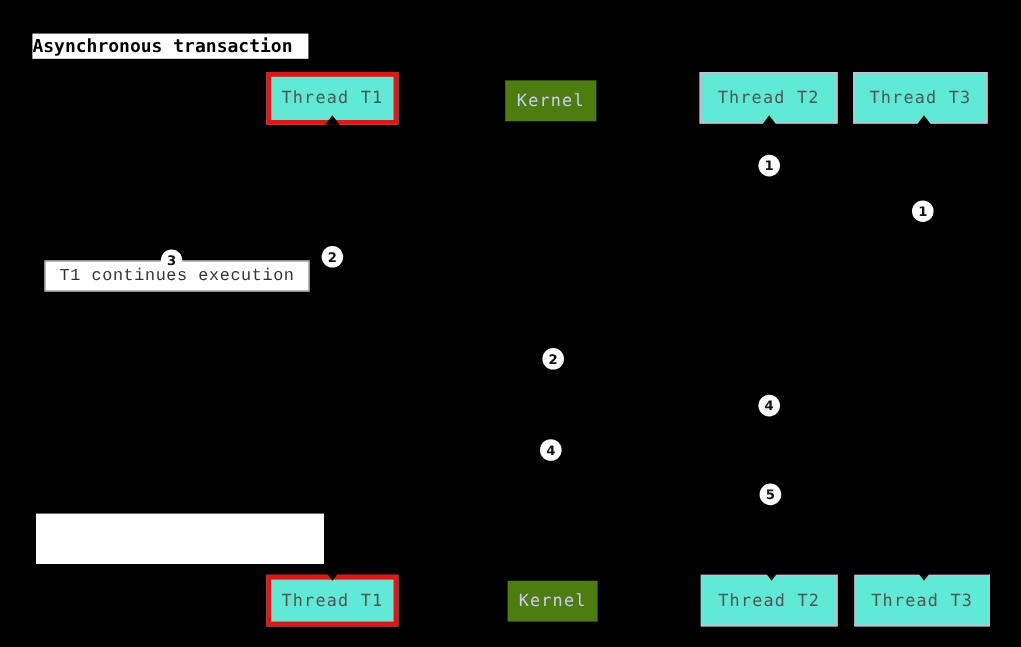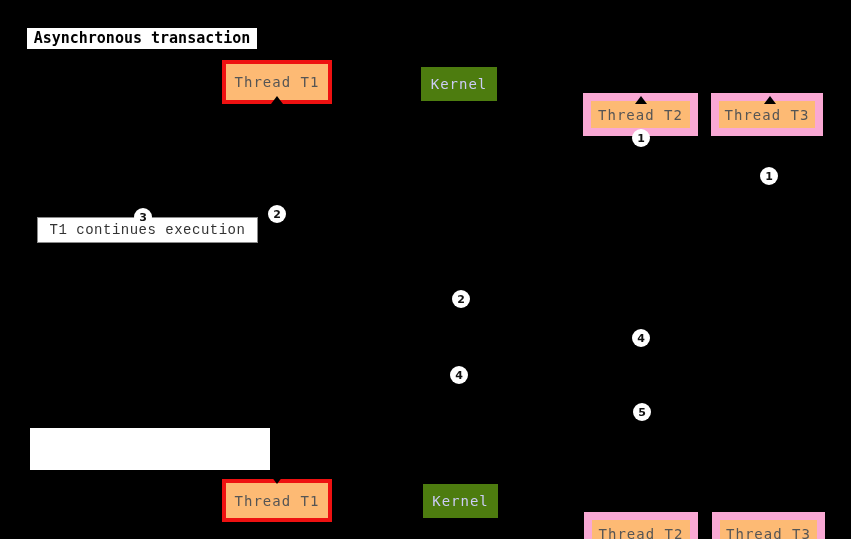--- a/index.html
+++ b/index.html
@@ -16,37 +16,36 @@
     font-family: "DejaVu Sans Mono", monospace;
   }
   .title-box {
     position: absolute;
     left: 27px; top: 28px;
     width: 230px; height: 21px;
     box-sizing: border-box;
     background: #ffffff;
     color: #000000;
     font: bold 15px/21px "DejaVu Sans Mono", monospace;
-    text-align: center;
     white-space: nowrap;
   }
   .actor {
     position: absolute;
     box-sizing: border-box;
-    background: #fdba74;
+    background: #5eead4;
     color: #555555;
     font: 14px "DejaVu Sans Mono", monospace;
     letter-spacing: 1px;
     display: flex;
     align-items: center;
     justify-content: center;
     white-space: nowrap;
   }
   .actor.red  { border: 4px solid #ee1111; }
-  .actor.blue { border: 8px solid #f9a8d4; margin-top: 33px; }
+  .actor.blue { border: 1px solid #f9a8d4; }
   .actor.kernel {
     background: #4d7c0f;
     color: #ccccf7;
     border: none;
   }
   .note {
     position: absolute;
     box-sizing: border-box;
     background: #ffffff;
     display: flex;

